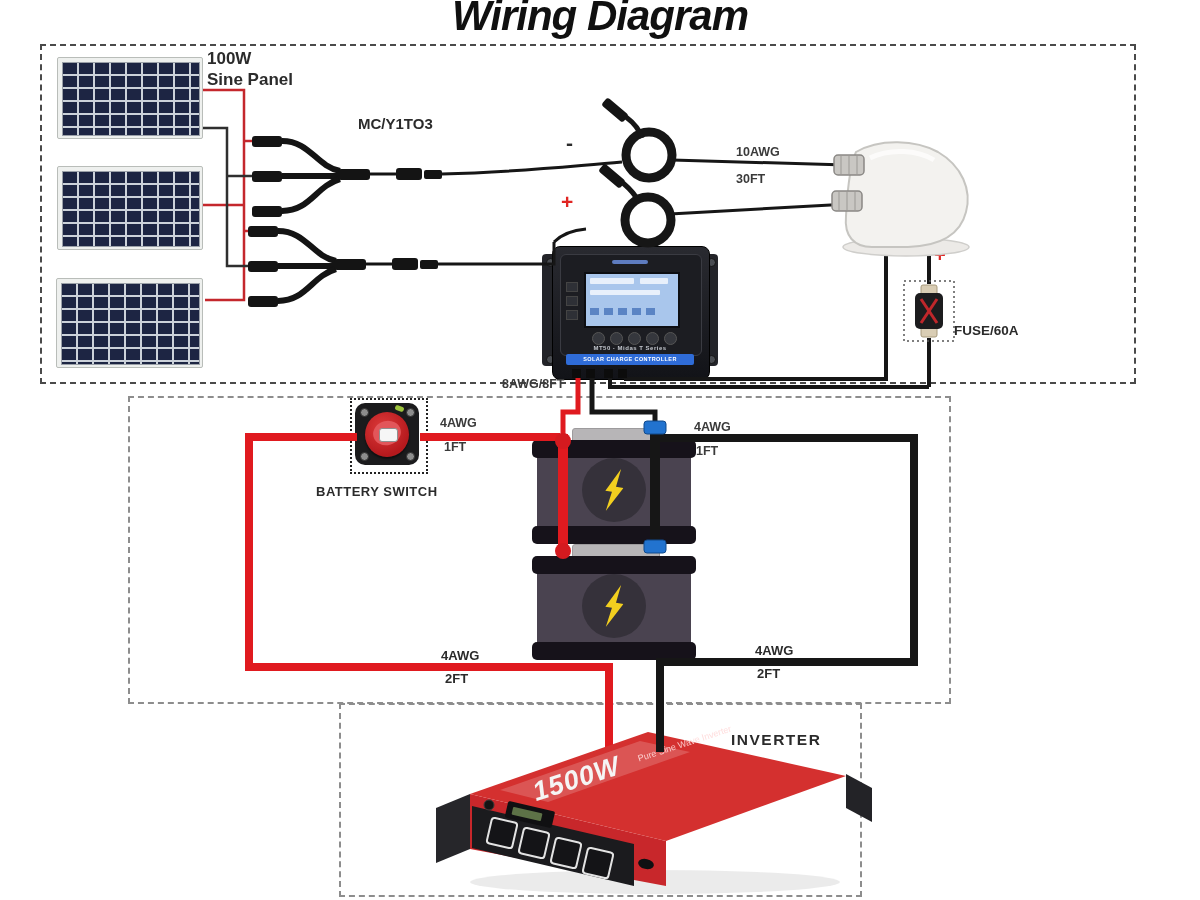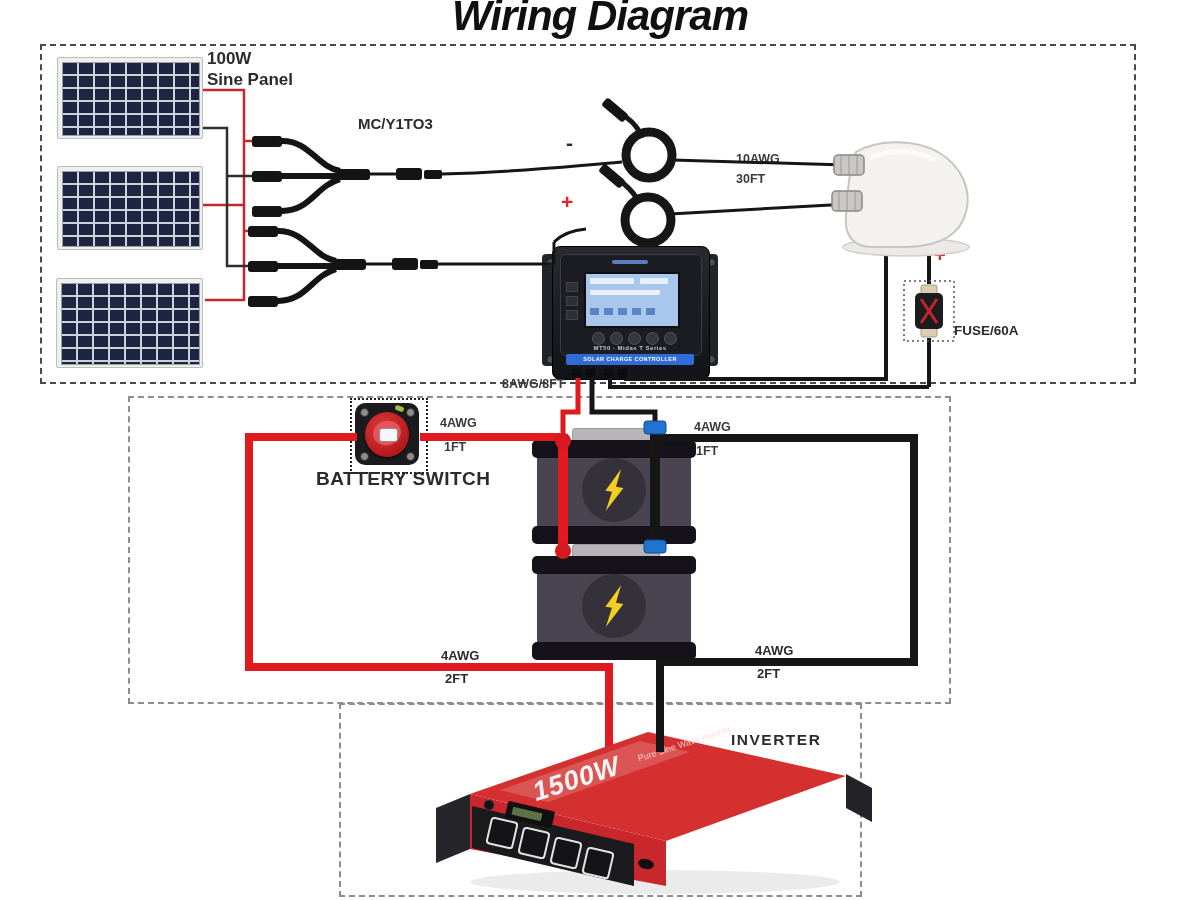--- a/index.html
+++ b/index.html
@@ -106,21 +106,21 @@
     <div class="sw-hole" style="left:5px;top:5px;"></div>
     <div class="sw-hole" style="left:51px;top:5px;"></div>
     <div class="sw-hole" style="left:5px;top:49px;"></div>
     <div class="sw-hole" style="left:51px;top:49px;"></div>
     <div class="sw-led"></div>
     <div class="sw-knob">
       <div class="sw-inner"></div>
       <div class="sw-tag"></div>
     </div>
   </div>
-  <div class="lbl" style="left:316px;top:468px;font-size:19px;letter-spacing:.5px;text-align:right;">BATTERY SWITCH</div>
+  <div class="lbl" style="left:316px;top:484px;font-size:13px;letter-spacing:.5px;text-align:right;">BATTERY SWITCH</div>
 
   <div class="cc-flange"></div>
   <div class="cc-screw" style="left:546px;top:258px;"></div>
   <div class="cc-screw" style="left:707px;top:258px;"></div>
   <div class="cc-screw" style="left:546px;top:355px;"></div>
   <div class="cc-screw" style="left:707px;top:355px;"></div>
   <div class="cc-body"></div>
   <div class="cc-face"></div>
   <div class="cc-logo"></div>
   <div class="cc-screen"></div>
@@ -139,21 +139,21 @@
   <div class="cc-btn" style="left:610px;"></div>
   <div class="cc-btn" style="left:628px;"></div>
   <div class="cc-btn" style="left:646px;"></div>
   <div class="cc-btn" style="left:664px;"></div>
   <div class="cc-model">MT50 · Midas T Series</div>
   <div class="cc-banner">SOLAR CHARGE CONTROLLER</div>
 
   <div class="lbl" style="left:358px;top:115px;font-size:15px;">MC/Y1TO3</div>
   <div class="lbl" style="left:566px;top:131px;font-size:21px;">-</div>
   <div class="lbl red" style="left:561px;top:190px;font-size:21px;">+</div>
-  <div class="lbl small" style="left:736px;top:152px;">10AWG</div>
+  <div class="lbl small" style="left:736px;top:145px;">10AWG</div>
   <div class="lbl small" style="left:736px;top:172px;">30FT</div>
   <div class="lbl red" style="left:934px;top:244px;font-size:20px;">+</div>
   <div class="lbl" style="left:954px;top:323px;font-size:13.5px;">FUSE/60A</div>
   <div class="lbl small" style="left:502px;top:377px;">8AWG/8FT</div>
   <div class="lbl small" style="left:440px;top:416px;">4AWG</div>
   <div class="lbl small" style="left:444px;top:440px;">1FT</div>
   <div class="lbl small" style="left:694px;top:420px;">4AWG</div>
   <div class="lbl small" style="left:696px;top:444px;">1FT</div>
   <div class="lbl" style="left:441px;top:648px;">4AWG</div>
   <div class="lbl" style="left:445px;top:671px;">2FT</div>

